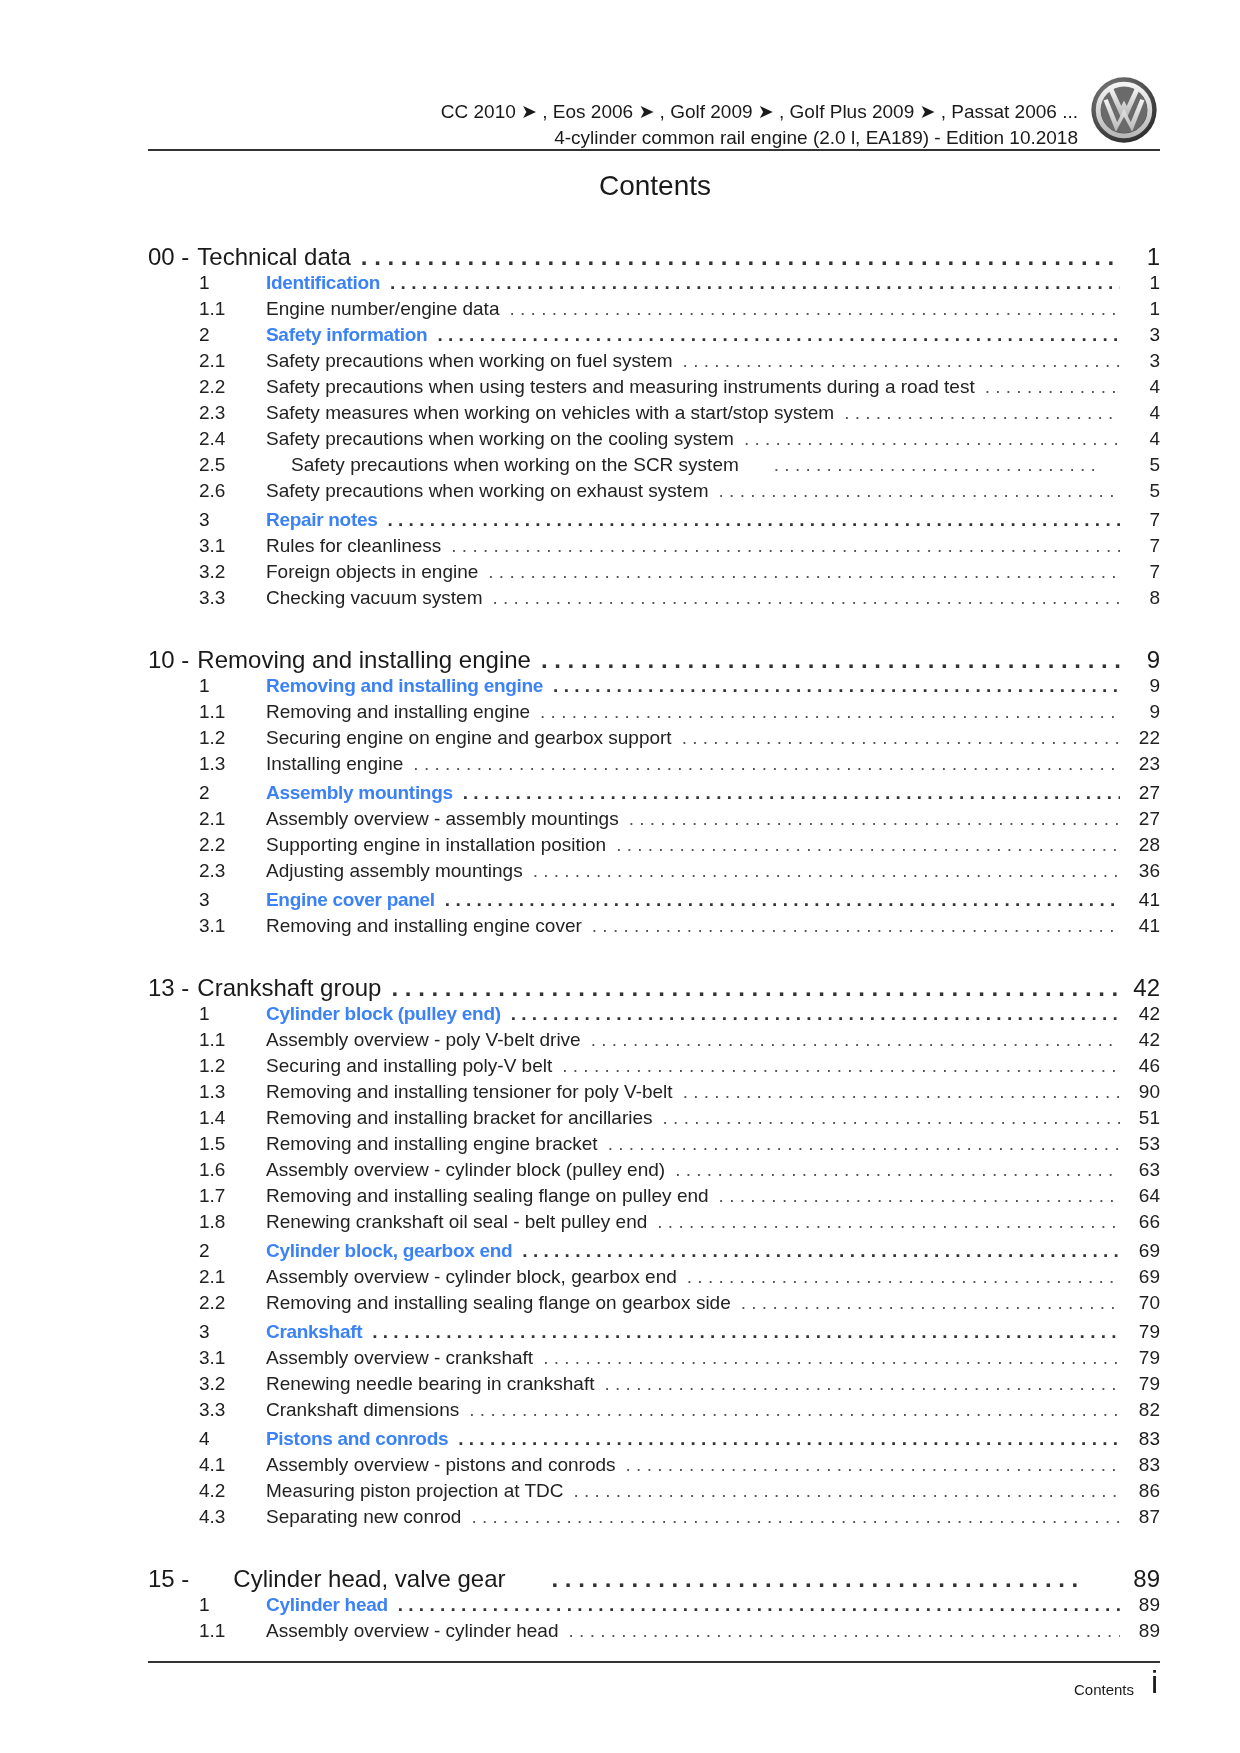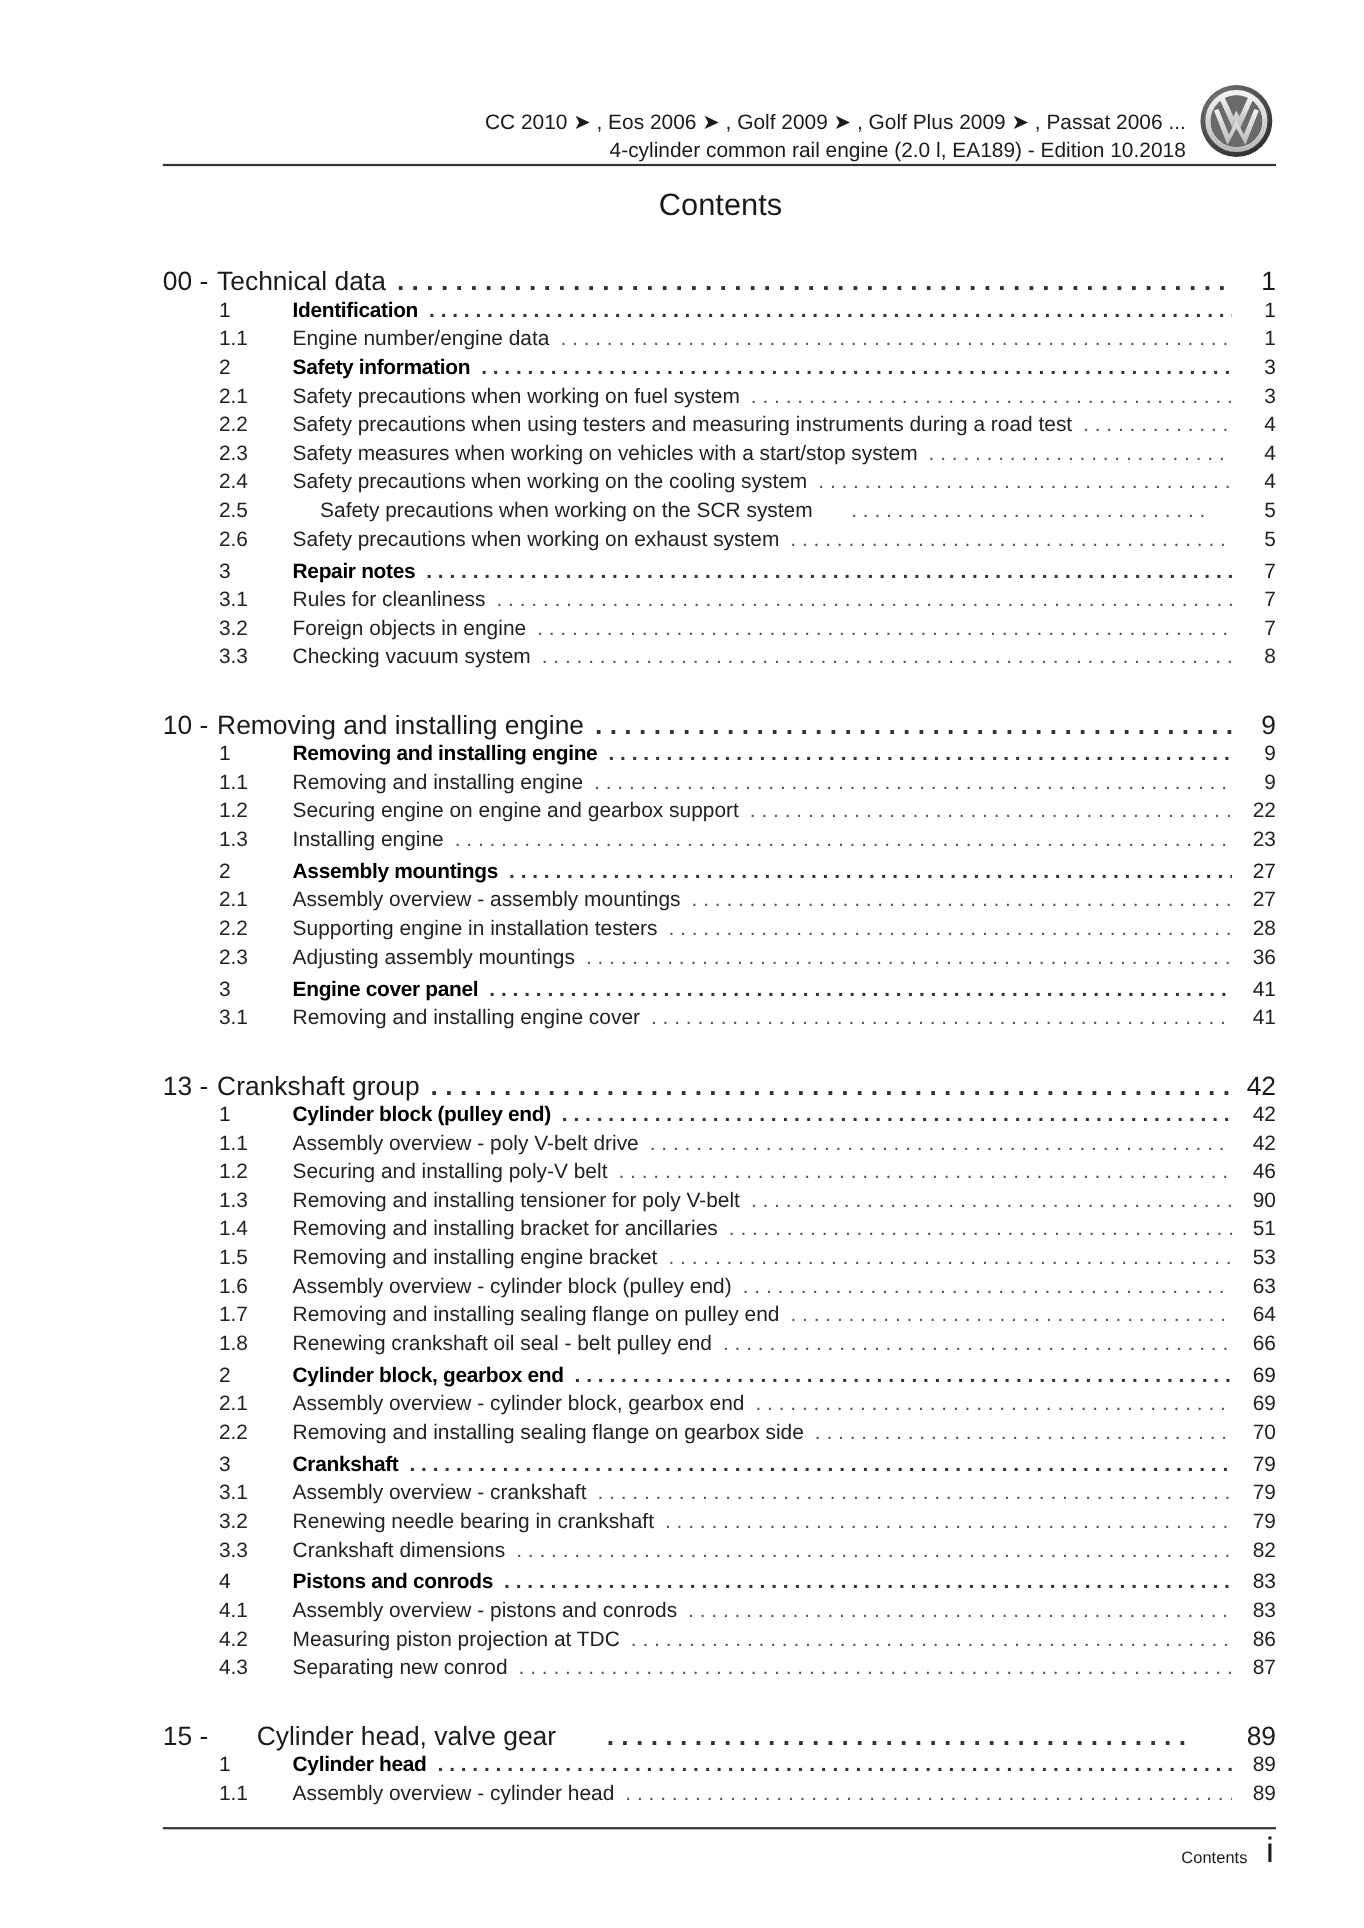--- a/index.html
+++ b/index.html
@@ -15,21 +15,21 @@
   .row .num { display: inline-block; }
   .row .txt { display: inline-block; text-align: center; }
   .row .dots { flex: 1; overflow: hidden; color: #333; margin: 0 14px 0 10px; letter-spacing: 3px; }
   .row .dots::before { content: ". . . . . . . . . . . . . . . . . . . . . . . . . . . . . . . . . . . . . . . . . . . . . . . . . . . . . . . . . . . . . . . . . . . . . . . . . . . . . . . . . . . . . . . . . . . . . . . . . . . . . . . . . . . . . . . . . . . . . . . . . . . . . . . . . . . . . . . . . . . . . . . . . . . . . . . . . ."; letter-spacing: 0; }
   .row .pg { text-align: right; min-width: 26px; }
   .row.chapter { font-size: 24px; }
   .row.chapter .num { width: auto; }
   .row.chapter .dots { font-weight: bold; }
   .row.section { font-size: 19px; font-weight: normal; }
   .row.section .num { width: 67px; margin-left: 51px; }
-  .row.section .txt { letter-spacing: -0.3px; font-weight: bold; color: #000000; }
+  .row.section .txt { letter-spacing: -0.3px; font-weight: bold; color: #3b82f6; }
   .row.section .dots { font-weight: bold; }
   .row.sub { font-size: 19px; color: #222; }
   .row.sub .num { width: 67px; margin-left: 51px; }
   .row.sub .dots { color: #555; }
   #footer-label { position: absolute; right: 106px; top: 1681px; font-size: 15px; }
   #footer-page { position: absolute; right: 82px; top: 1664px; font-size: 32px; }
 </style>
 </head>
 <body>
 
@@ -178,21 +178,21 @@
       <span class="pg">27</span>
     </div>
     <div class="row sub" style="top: 808px;">
       <span class="num">2.1</span>
       <span class="txt">Assembly overview - assembly mountings</span>
       <span class="dots"></span>
       <span class="pg">27</span>
     </div>
     <div class="row sub" style="top: 834px;">
       <span class="num">2.2</span>
-      <span class="txt">Supporting engine in installation testers</span>
+      <span class="txt">Supporting engine in installation position</span>
       <span class="dots"></span>
       <span class="pg">28</span>
     </div>
     <div class="row sub" style="top: 860px;">
       <span class="num">2.3</span>
       <span class="txt">Adjusting assembly mountings</span>
       <span class="dots"></span>
       <span class="pg">36</span>
     </div>
     <div class="row section" style="top: 889px;">

